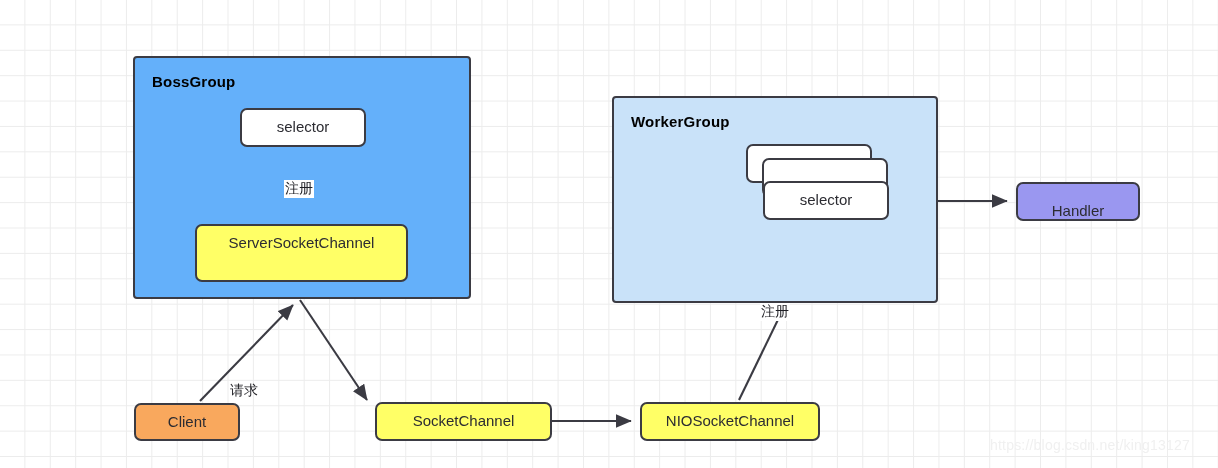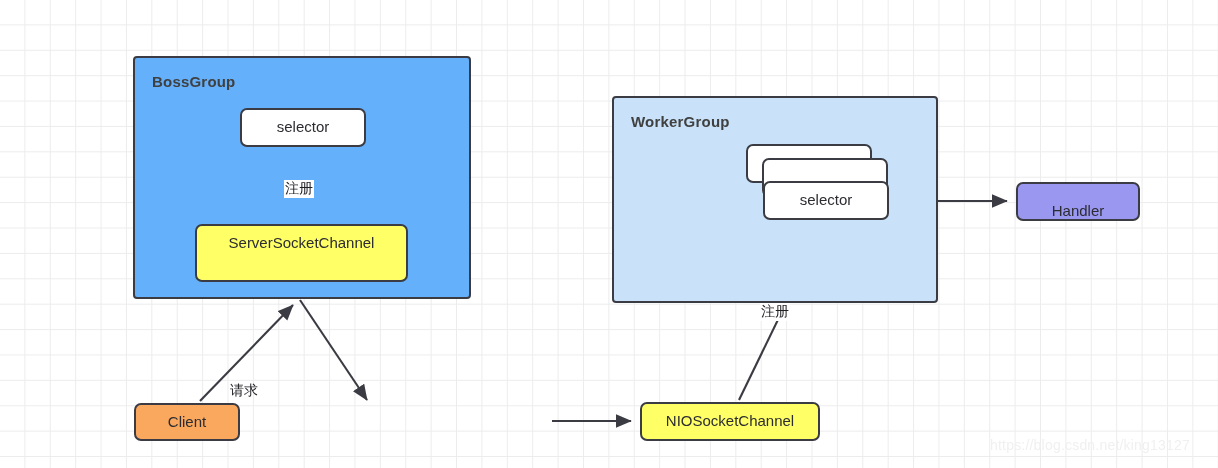--- a/index.html
+++ b/index.html
@@ -45,21 +45,21 @@
     text-align: center;
   }
   .container-node {
     display: block;
     border-radius: 4px;
   }
   .container-title {
     position: absolute;
     font-weight: bold;
     font-size: 15px;
-    color: #404040;
+    color: #000000;
     letter-spacing: 0.2px;
   }
   .bossgroup {
     left: 133px;
     top: 56px;
     width: 338px;
     height: 243px;
     background: #64b0fa;
   }
   .bossgroup .container-title { left: 17px; top: 16px; }
@@ -224,20 +224,23 @@
   </div>
 
   <div class="node handler">
     <span>Handler</span>
   </div>
 
   <div class="node client">
     <span>Client</span>
   </div>
 
+  <div class="node socketchannel">
+    <span>SocketChannel</span>
+  </div>
 
   <div class="node niosocketchannel">
     <span>NIOSocketChannel</span>
   </div>
 
   <div class="edge-label label-register-boss">注册</div>
 
   <div class="edge-label label-request">请求</div>
 
   <div class="edge-label label-register-worker">注册</div>

